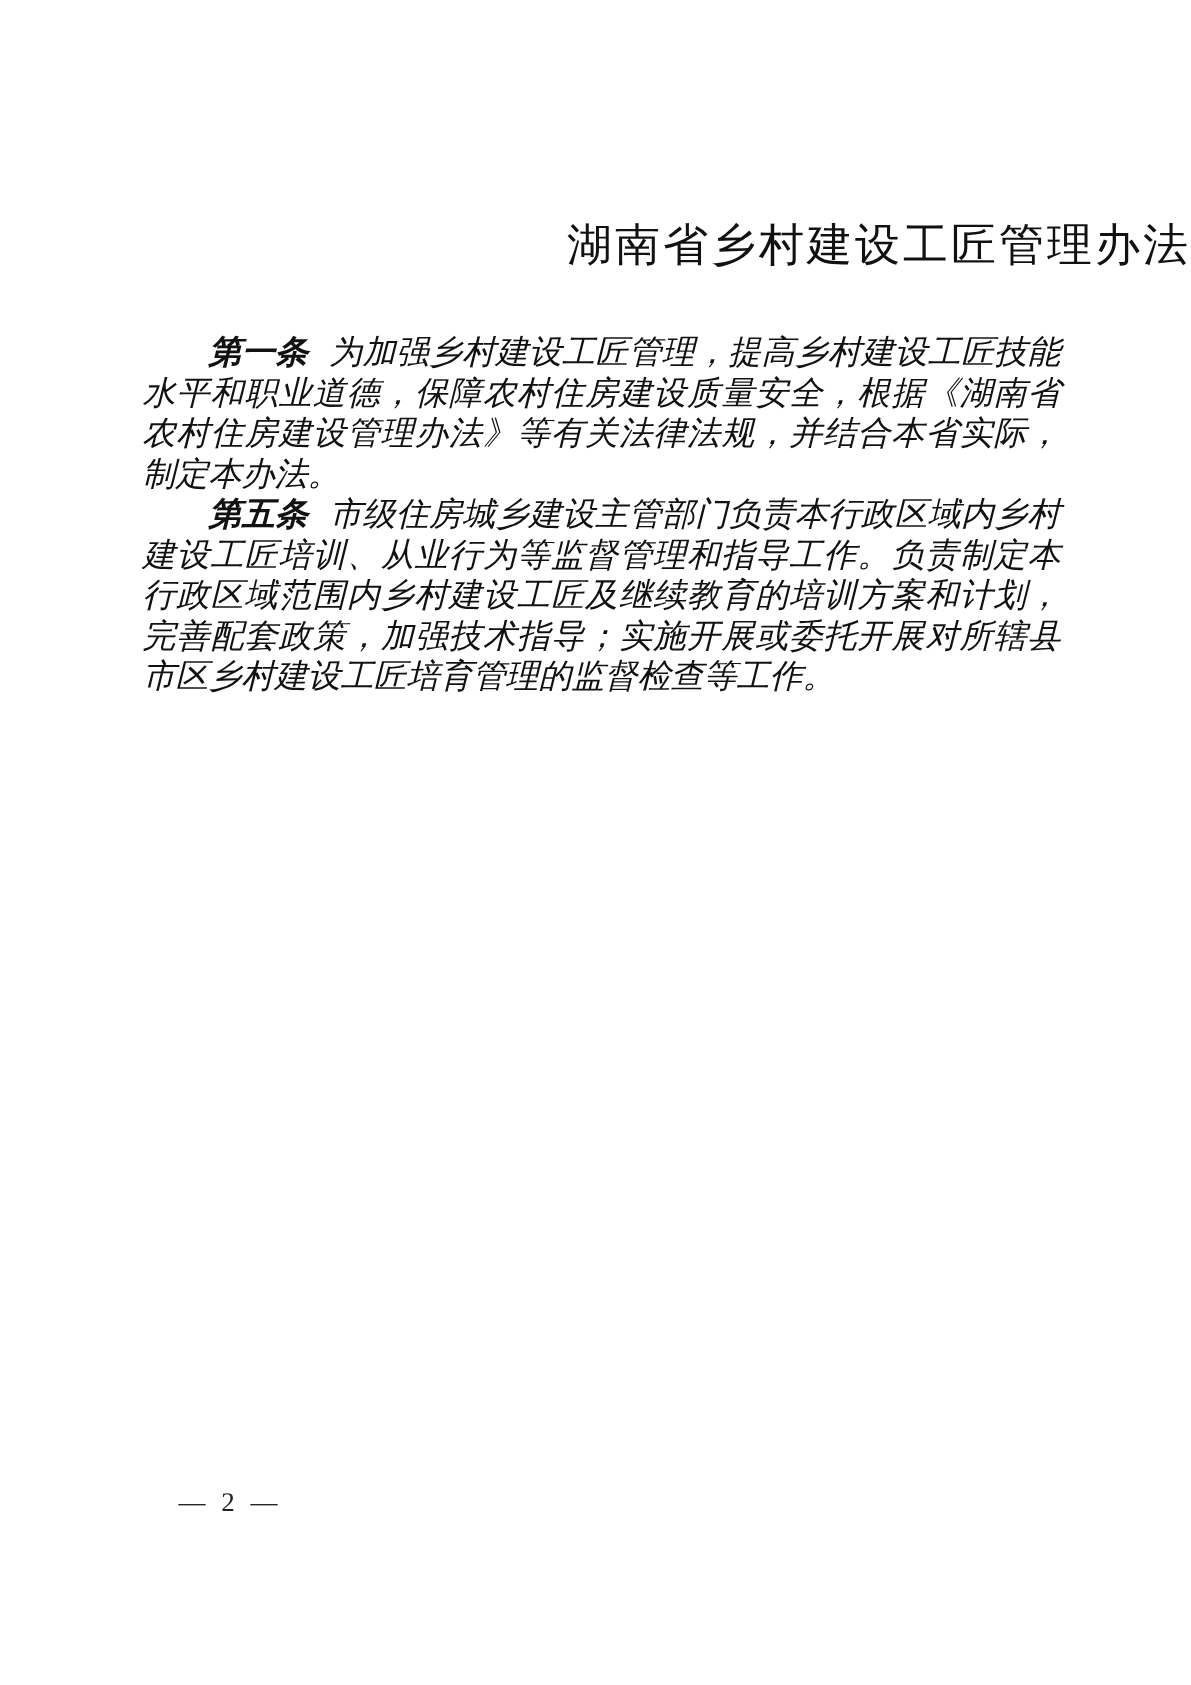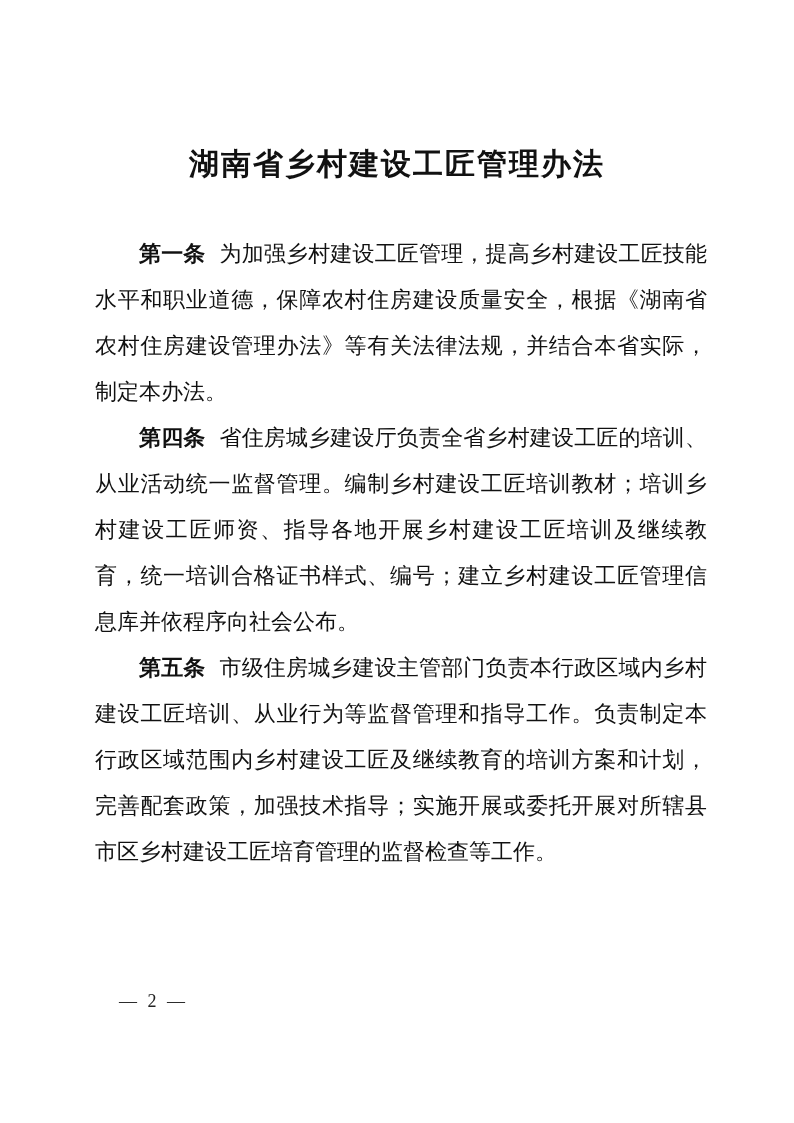--- a/index.html
+++ b/index.html
@@ -16,35 +16,36 @@
     font-family: "Liberation Serif", "DejaVu Serif", serif;
     overflow: hidden;
     margin: 0 auto;
   }
   .doc-title {
     position: absolute;
     top: 144px;
     left: 0;
     width: 100%;
     margin: 0;
-    text-align: center;
+    text-align: right;
     font-size: 30px;
     line-height: 40px;
-    font-weight: bold;
+    font-weight: normal;
     letter-spacing: 2px;
   }
   .doc-body {
     position: absolute;
-    top: 231px;
+    top: 221px;
     left: 95px;
     width: 612px;
     font-size: 22px;
-    line-height: 46px;
+    line-height: 27px;
     text-align: justify;
     text-justify: inter-character;
+    font-style: italic;
   }
   .para {
     margin: 0;
     text-indent: 44px;
   }
   .article-label {
     font-weight: bold;
     margin-right: 14px;
   }
   .page-footer {
@@ -65,23 +66,20 @@
   <h1 class="doc-title">湖南省乡村建设工匠管理办法</h1>
 
   <div class="doc-body">
 
     <p class="para">
       <span class="article-label">第一条</span><span>为加强乡村建设工匠管理，提高乡村建设工匠技能水平和职业道德，保障农村住房建设质量安全，根据《湖南省农村住房建设管理办法》等有关法律法规，并结合本省实际，制定本办法。</span>
     </p>
 
 
 
-    <p class="para">
-      <span class="article-label">第四条</span><span>省住房城乡建设厅负责全省乡村建设工匠的培训、从业活动统一监督管理。编制乡村建设工匠培训教材；培训乡村建设工匠师资、指导各地开展乡村建设工匠培训及继续教育，统一培训合格证书样式、编号；建立乡村建设工匠管理信息库并依程序向社会公布。</span>
-    </p>
 
     <p class="para">
       <span class="article-label">第五条</span><span>市级住房城乡建设主管部门负责本行政区域内乡村建设工匠培训、从业行为等监督管理和指导工作。负责制定本行政区域范围内乡村建设工匠及继续教育的培训方案和计划，完善配套政策，加强技术指导；实施开展或委托开展对所辖县市区乡村建设工匠培育管理的监督检查等工作。</span>
     </p>
 
   </div>
 
   <div class="page-footer">— 2 —</div>
 
 </div>

